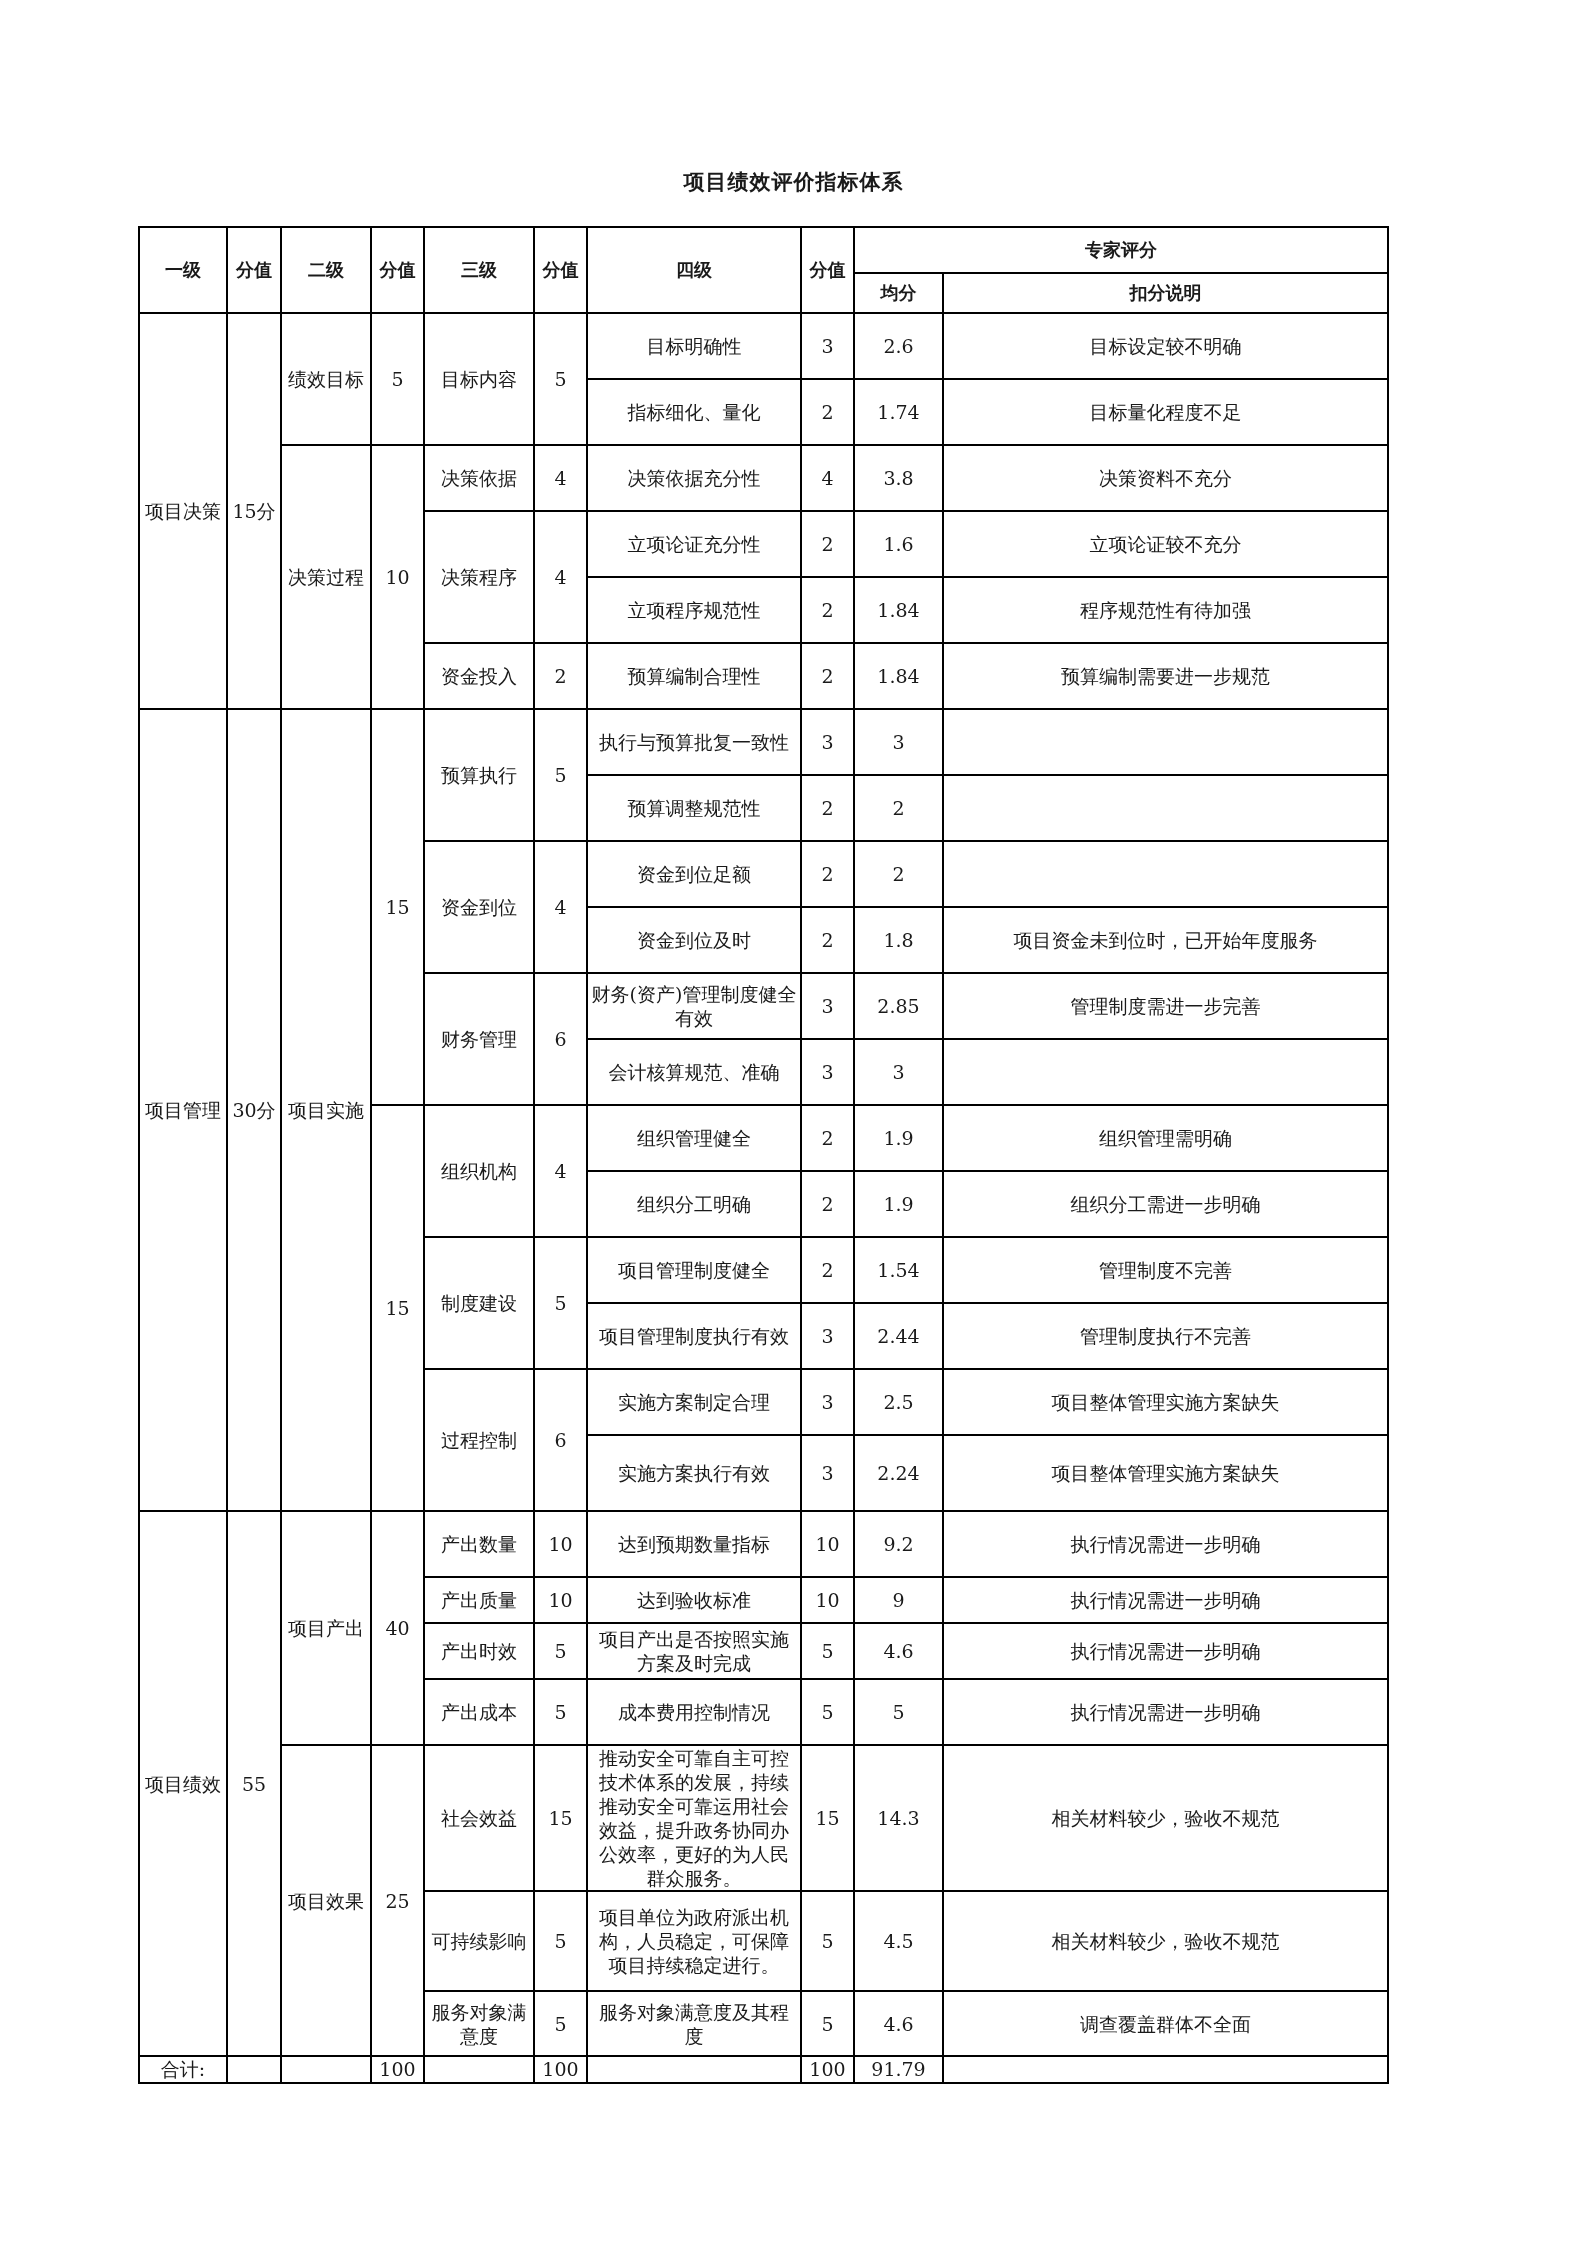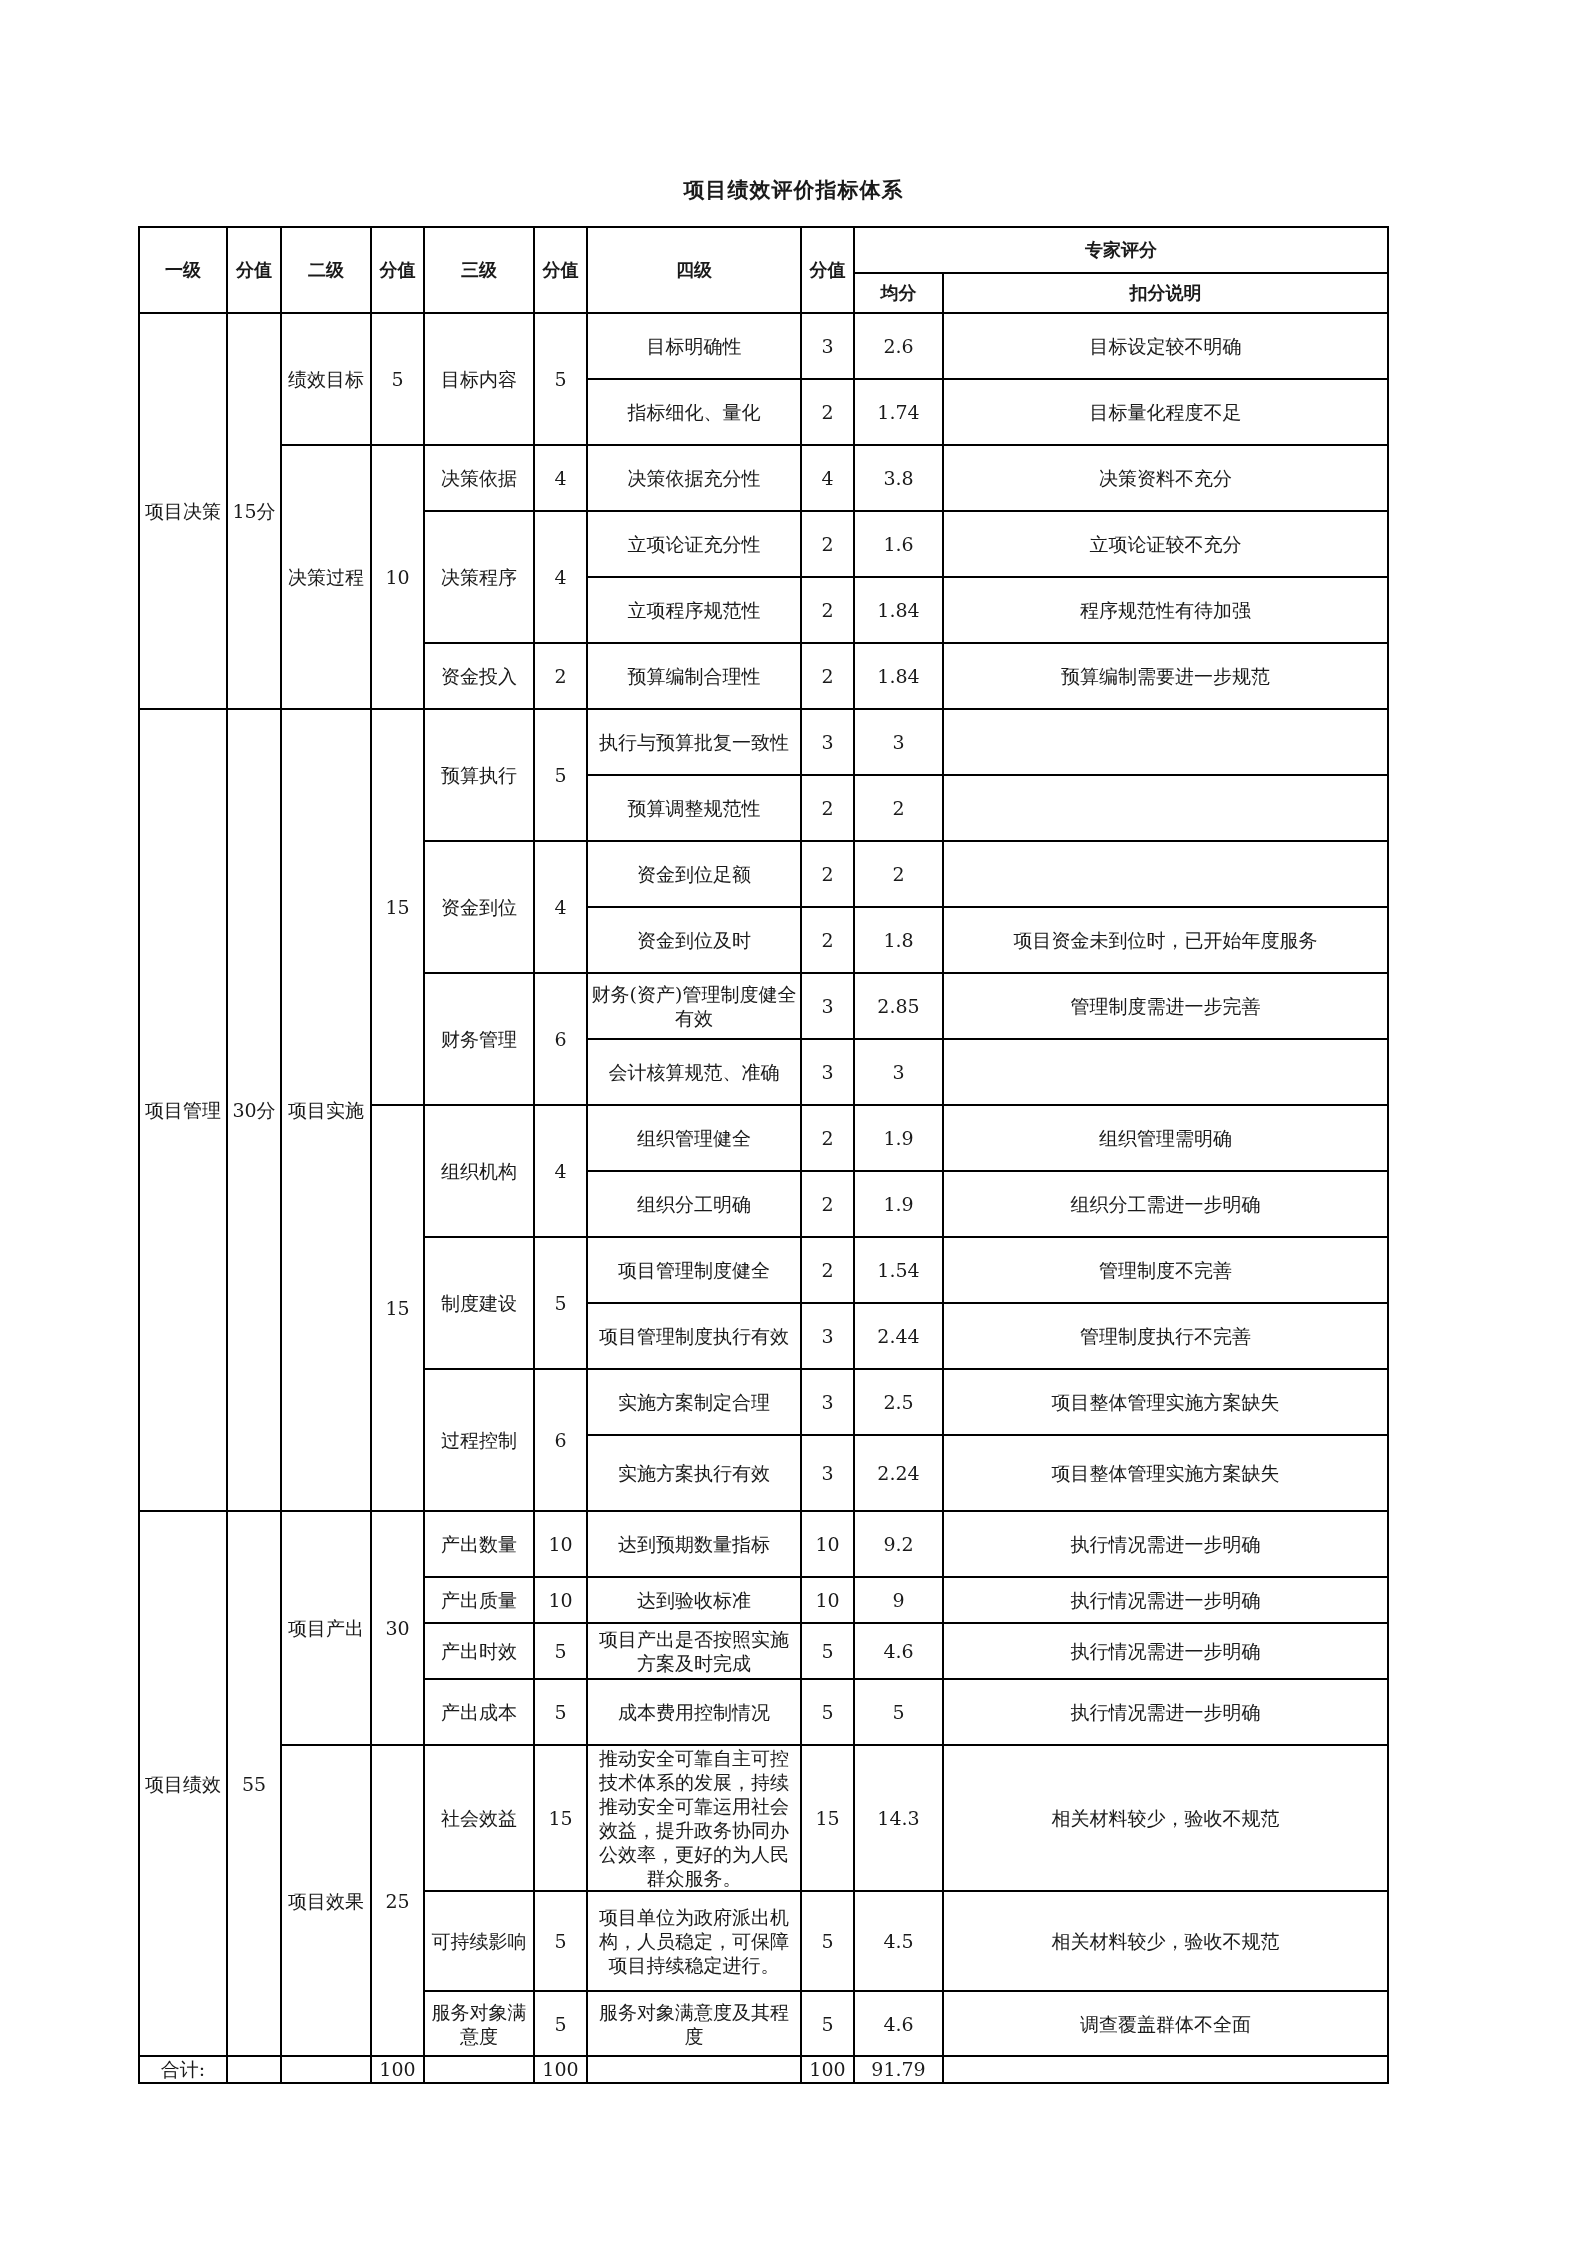--- a/index.html
+++ b/index.html
@@ -1,17 +1,17 @@
 <!DOCTYPE html>
 <html><head>
 <meta charset="utf-8">
 <style>
   html, body { margin:0; padding:0; background:#ffffff; }
   body { width:1587px; height:2244px; position:relative; font-family:"DejaVu Serif","Liberation Serif",serif; color:#1a1a1a; }
-  .title { position:absolute; left:0; width:1587px; top:176px; text-align:center; font-family:"DejaVu Sans","Liberation Sans",sans-serif; font-weight:bold; font-size:21px; letter-spacing:1px; }
+  .title { position:absolute; left:0; width:1587px; top:168px; text-align:center; font-family:"DejaVu Sans","Liberation Sans",sans-serif; font-weight:bold; font-size:21px; letter-spacing:1px; }
   table.grid { position:absolute; left:138px; top:226px; border-collapse:collapse; table-layout:fixed; }
   table.grid td, table.grid th { border:2px solid #000; padding:0 2px; text-align:center; vertical-align:middle; font-size:19px; line-height:24px; overflow:hidden; }
   table.grid th { font-family:"DejaVu Sans","Liberation Sans",sans-serif; font-weight:bold; font-size:18px; }
   td.small { font-size:17px; }
   td.wrap { font-size:17px; line-height:22px; }
   td.left { text-align:left; padding-left:4px; }
   td.bottomish { vertical-align:bottom; padding-bottom:8px; }
   tr.total td { text-align:center; font-size:19px; vertical-align:top; line-height:24px; }
 </style>
 </head>
@@ -188,21 +188,21 @@
     <td class="small">实施方案执行有效</td>
     <td class="small">3</td>
     <td>2.24</td>
     <td>项目整体管理实施方案缺失</td>
   </tr>
 
   <tr style="height:66px">
     <td rowspan="7" class="small">项目绩效</td>
     <td rowspan="7" class="small">55</td>
     <td rowspan="4" class="small">项目产出</td>
-    <td rowspan="4" class="small">30</td>
+    <td rowspan="4" class="small">40</td>
     <td class="small">产出数量</td>
     <td class="small">10</td>
     <td class="small">达到预期数量指标</td>
     <td class="small">10</td>
     <td>9.2</td>
     <td>执行情况需进一步明确</td>
   </tr>
   <tr style="height:46px">
     <td class="small">产出质量</td>
     <td class="small">10</td>

